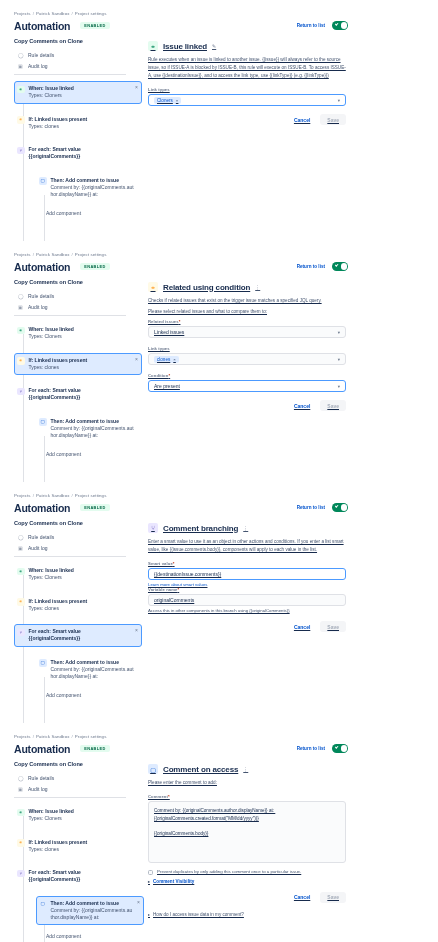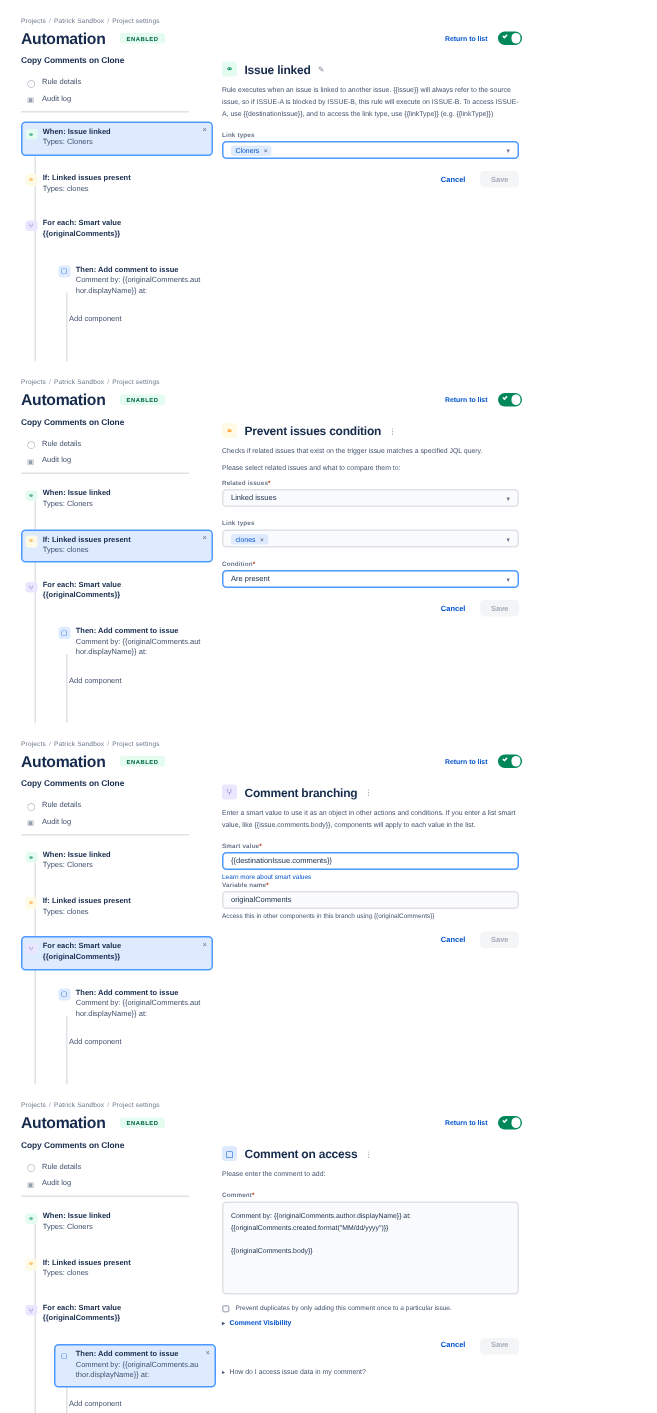--- a/index.html
+++ b/index.html
@@ -177,21 +177,21 @@
     font-size: 5px;
     color: #6b778c;
     line-height: 1;
   }
   .node-tail {
     font-size: 5px; color: #42526e;
     margin-left: 32px;
   }
 
   
-  .detail { flex: 1; padding: 3px 12px 0 6px; }
+  .detail { flex: 1; padding: 3px 12px 0 6px; text-decoration: underline; }
   .detail-head {
     display: flex;
     align-items: center;
     gap: 5px;
     margin-bottom: 5px;
   }
   .detail-ic {
     width: 10px; height: 10px;
     border-radius: 2px;
     display: flex; align-items: center; justify-content: center;
@@ -484,21 +484,21 @@
                 <span class="t1">Then: Add comment to issue</span>
                 <span class="t2">Comment by: {{originalComments.author.displayName}} at:</span>
               </span>
             </div>
             <div class="node-tail">Add component</div>
           </div>
         </div>
         <div class="detail">
           <div class="detail-head">
             <span class="detail-ic ic-yellow">⚭</span>
-            <span class="detail-title">Prevent issues condition</span>
+            <span class="detail-title">Related using condition</span>
             <span class="pencil">⋮</span>
           </div>
           <div class="detail-desc tight">Checks if related issues that exist on the trigger issue matches a specified JQL query.</div>
           <div class="detail-desc tight">Please select related issues and what to compare them to:</div>
           <div class="field-label"><span>Related issues</span><span class="req">*</span></div>
           <div class="select">
             <span>Linked issues</span>
             <span class="caret">▾</span>
           </div>
           <div class="field-label"><span>Link types</span></div>

